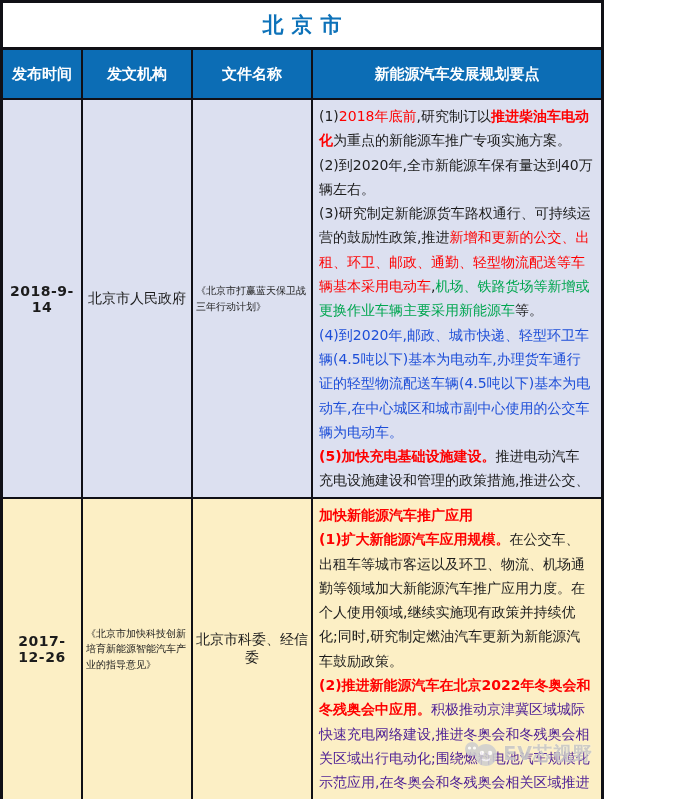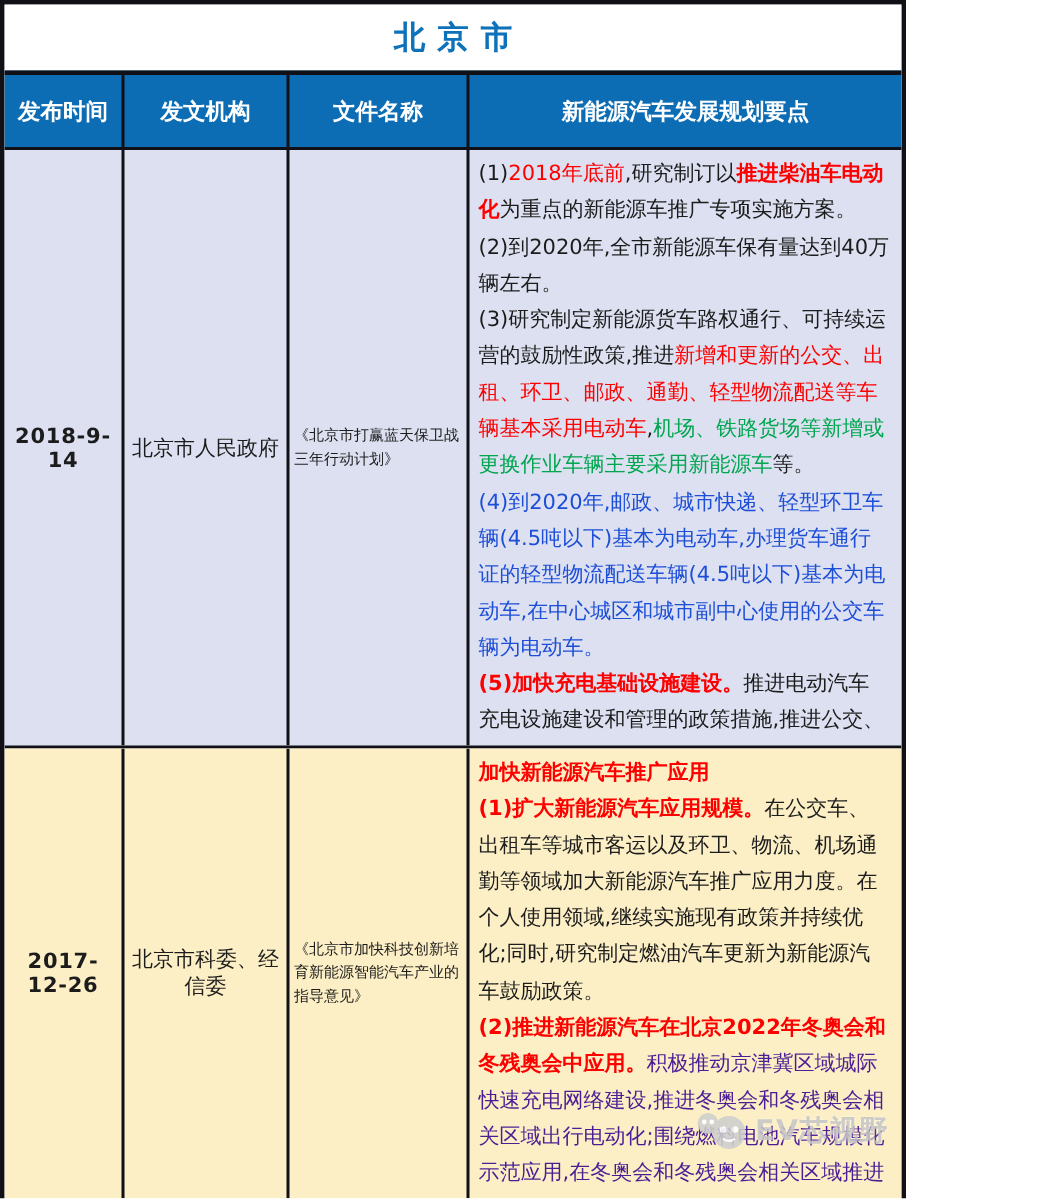--- a/index.html
+++ b/index.html
@@ -65,22 +65,22 @@
         <div class="cell content">
           <p><span style="color: rgb(28, 28, 28);">(1)</span><span style="color: rgb(254, 0, 0);">2018年底前</span><span style="color: rgb(28, 28, 28);">,研究制订以</span><span style="color: rgb(254, 0, 0); font-weight: bold;">推进柴油车电动化</span><span style="color: rgb(28, 28, 28);">为重点的新能源车推广专项实施方案。</span></p>
           <p><span style="color: rgb(28, 28, 28);">(2)到2020年,全市新能源车保有量达到40万辆左右。</span></p>
           <p><span style="color: rgb(28, 28, 28);">(3)研究制定新能源货车路权通行、可持续运营的鼓励性政策,推进</span><span style="color: rgb(254, 0, 0);">新增和更新的公交、出租、环卫、邮政、通勤、轻型物流配送等车辆基本采用电动车</span><span style="color: rgb(28, 28, 28);">,</span><span style="color: rgb(0, 166, 80);">机场、铁路货场等新增或更换作业车辆主要采用新能源车</span><span style="color: rgb(28, 28, 28);">等。</span></p>
           <p><span style="color: #1d4ed8;">(4)到2020年,邮政、城市快递、轻型环卫车辆(4.5吨以下)基本为电动车,办理货车通行证的轻型物流配送车辆(4.5吨以下)基本为电动车,在中心城区和城市副中心使用的公交车辆为电动车。</span></p>
           <p><span style="color: rgb(254, 0, 0); font-weight: bold;">(5)加快充电基础设施建设。</span><span style="color: rgb(28, 28, 28);">推进电动汽车充电设施建设和管理的政策措施,推进公交、环卫、物流等公共服务领域充电设施建设和城市公用充电设施建设,并在具备条件的物流园、产业园、大型商业购物中心、农贸批发市场、旅游景点、货运枢纽、邮政快递分拨处理中心和规模较大的邮政快递营业投递网点等建设集中式充电桩和快速充电桩,为新能源车辆在城市通行提供便利。</span></p>
         </div>
       </div>
       <div class="body-row row-1" style="background: rgb(252, 239, 197);">
         <div class="cell center date">2017-12-26</div>
+        <div class="cell doc">《北京市加快科技创新培育新能源智能汽车产业的指导意见》</div>
         <div class="cell center">北京市科委、经信委</div>
-        <div class="cell doc">《北京市加快科技创新培育新能源智能汽车产业的指导意见》</div>
         <div class="cell content">
           <p><span style="color: rgb(254, 0, 0); font-weight: bold; margin-top: 12px;">加快新能源汽车推广应用</span></p>
           <p><span style="color: rgb(254, 0, 0); font-weight: bold;">(1)扩大新能源汽车应用规模。</span><span style="color: rgb(28, 28, 28);">在公交车、出租车等城市客运以及环卫、物流、机场通勤等领域加大新能源汽车推广应用力度。在个人使用领域,继续实施现有政策并持续优化;同时,研究制定燃油汽车更新为新能源汽车鼓励政策。</span></p>
           <p><span style="color: rgb(254, 0, 0); font-weight: bold;">(2)推进新能源汽车在北京2022年冬奥会和冬残奥会中应用。</span><span style="color: #4c1d95;">积极推动京津冀区域城际快速充电网络建设,推进冬奥会和冬残奥会相关区域出行电动化;围绕燃料电池汽车规模化示范应用,在冬奥会和冬残奥会相关区域推进制氢、加氢核心技术应用。</span></p>
           <p class="blank"></p>
           <p><span style="color: rgb(254, 0, 0); font-weight: bold;">促进新能源智能汽车产业集聚发展</span></p>
           <p><span style="color: rgb(28, 28, 28);">(1)将</span><span style="color: rgb(160, 94, 192);">顺义区、北京经济技术开发区</span><span style="color: rgb(28, 28, 28);">打造成为新能源汽车成果转化优先承载地和国内外优质企业在京发展集聚区。</span></p>
         </div>
       </div>
     </div>

